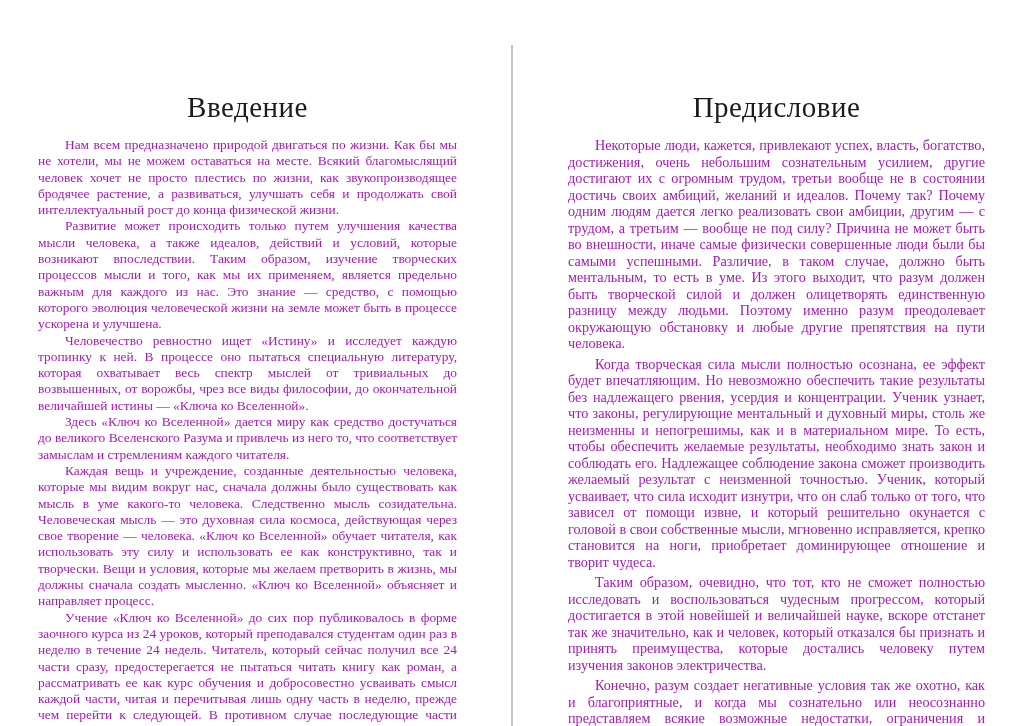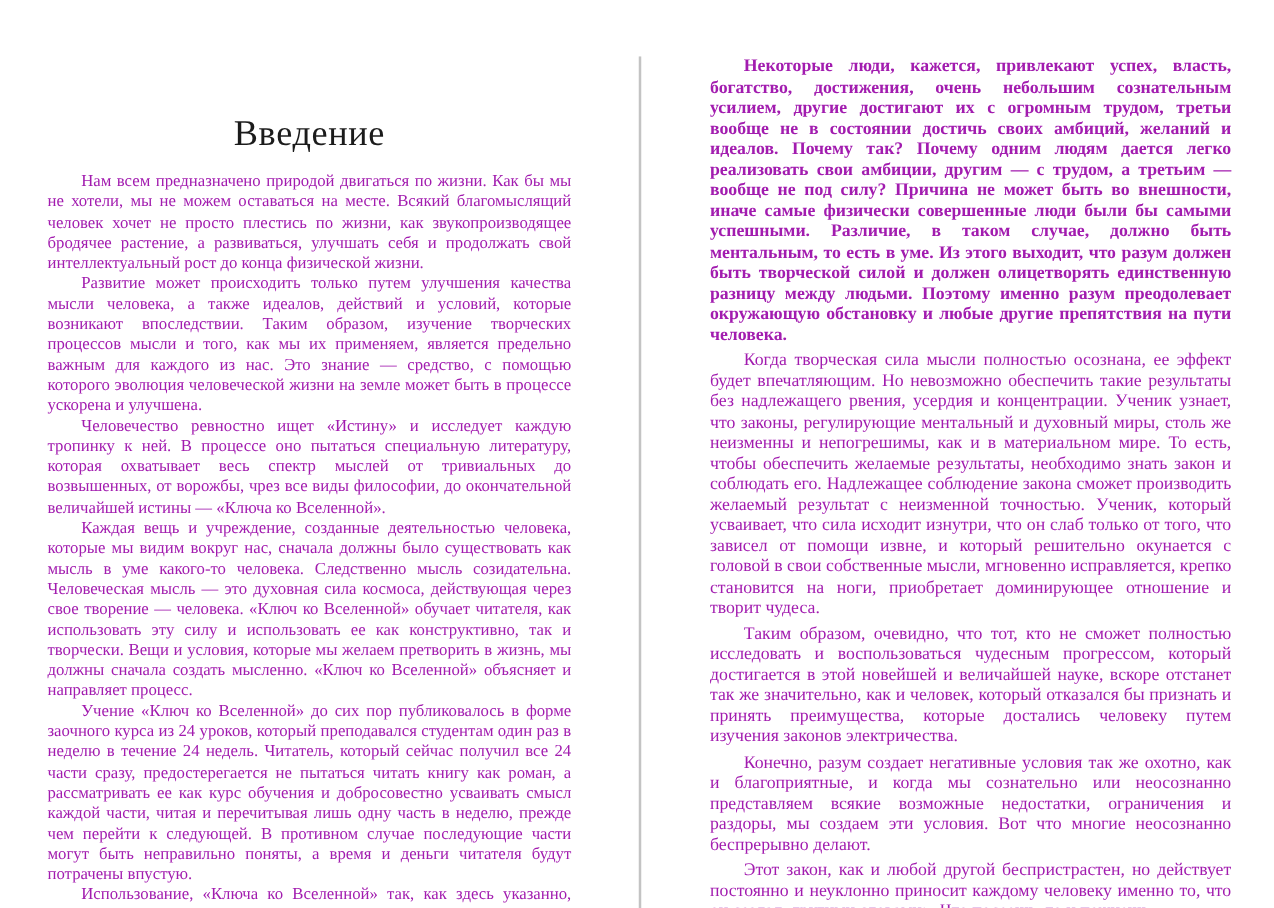--- a/index.html
+++ b/index.html
@@ -55,51 +55,53 @@
   }
   .page-left .body-text p {
     font-size: 13.4px;
     line-height: 16.3px;
   }
   .page-right .body-text p {
     font-size: 14.2px;
     line-height: 16.5px;
     margin-top: 4px;
   }
-  .page-right .body-text p:first-child { margin-top: 0; font-weight: bold; }
+  .page-right .body-text p:first-child { margin-top: 0; }
   .page-number {
     position: absolute;
     top: 684px;
     font-size: 15px;
     color: #8b8b8b;
   }
   .page-number-left  { left: 38px; }
   .page-number-right { right: 34px; }
 </style>
 </head>
 <body>
 
 <div class="spread">
 
   <div class="page page-left">
     <h1 class="page-title">Введение</h1>
     <div class="body-text">
       <p>Нам всем предназначено природой двигаться по жизни. Как бы мы не хотели, мы не можем оставаться на месте. Всякий благомыслящий человек хочет не просто плестись по жизни, как звукопроизводящее бродячее растение, а развиваться, улучшать себя и продолжать свой интеллектуальный рост до конца физической жизни.</p>
       <p>Развитие может происходить только путем улучшения качества мысли человека, а также идеалов, действий и условий, которые возникают впоследствии. Таким образом, изучение творческих процессов мысли и того, как мы их применяем, является предельно важным для каждого из нас. Это знание — средство, с помощью которого эволюция человеческой жизни на земле может быть в процессе ускорена и улучшена.</p>
       <p>Человечество ревностно ищет «Истину» и исследует каждую тропинку к ней. В процессе оно пытаться специальную литературу, которая охватывает весь спектр мыслей от тривиальных до возвышенных, от ворожбы, чрез все виды философии, до окончательной величайшей истины — «Ключа ко Вселенной».</p>
+      <p>Здесь «Ключ ко Вселенной» дается миру как средство достучаться до великого Вселенского Разума и привлечь из него то, что соответствует замыслам и стремлениям каждого читателя.</p>
       <p>Каждая вещь и учреждение, созданные деятельностью человека, которые мы видим вокруг нас, сначала должны было существовать как мысль в уме какого-то человека. Следственно мысль созидательна. Человеческая мысль — это духовная сила космоса, действующая через свое творение — человека. «Ключ ко Вселенной» обучает читателя, как использовать эту силу и использовать ее как конструктивно, так и творчески. Вещи и условия, которые мы желаем претворить в жизнь, мы должны сначала создать мысленно. «Ключ ко Вселенной» объясняет и направляет процесс.</p>
       <p>Учение «Ключ ко Вселенной» до сих пор публиковалось в форме заочного курса из 24 уроков, который преподавался студентам один раз в неделю в течение 24 недель. Читатель, который сейчас получил все 24 части сразу, предостерегается не пытаться читать книгу как роман, а рассматривать ее как курс обучения и добросовестно усваивать смысл каждой части, читая и перечитывая лишь одну часть в неделю, прежде чем перейти к следующей. В противном случае последующие части могут быть неправильно поняты, а время и деньги читателя будут потрачены впустую.</p>
       <p>Использование, «Ключа ко Вселенной» так, как здесь указанно, сделает из читателя более значительную, лучшую личностью, которая будет обладать новой силой достигать любых достойных для нее целей и новой способностью наслаждаться красотой и чудесами жизни.</p>
     </div>
 
   </div>
 
   <div class="gutter-divider"></div>
 
   <div class="page page-right">
+    <h1 class="page-title">Предисловие</h1>
     <div class="body-text">
       <p>Некоторые люди, кажется, привлекают успех, власть, богатство, достижения, очень небольшим сознательным усилием, другие достигают их с огромным трудом, третьи вообще не в состоянии достичь своих амбиций, желаний и идеалов. Почему так? Почему одним людям дается легко реализовать свои амбиции, другим — с трудом, а третьим — вообще не под силу? Причина не может быть во внешности, иначе самые физически совершенные люди были бы самыми успешными. Различие, в таком случае, должно быть ментальным, то есть в уме. Из этого выходит, что разум должен быть творческой силой и должен олицетворять единственную разницу между людьми. Поэтому именно разум преодолевает окружающую обстановку и любые другие препятствия на пути человека.</p>
       <p>Когда творческая сила мысли полностью осознана, ее эффект будет впечатляющим. Но невозможно обеспечить такие результаты без надлежащего рвения, усердия и концентрации. Ученик узнает, что законы, регулирующие ментальный и духовный миры, столь же неизменны и непогрешимы, как и в материальном мире. То есть, чтобы обеспечить желаемые результаты, необходимо знать закон и соблюдать его. Надлежащее соблюдение закона сможет производить желаемый результат с неизменной точностью. Ученик, который усваивает, что сила исходит изнутри, что он слаб только от того, что зависел от помощи извне, и который решительно окунается с головой в свои собственные мысли, мгновенно исправляется, крепко становится на ноги, приобретает доминирующее отношение и творит чудеса.</p>
       <p>Таким образом, очевидно, что тот, кто не сможет полностью исследовать и воспользоваться чудесным прогрессом, который достигается в этой новейшей и величайшей науке, вскоре отстанет так же значительно, как и человек, который отказался бы признать и принять преимущества, которые достались человеку путем изучения законов электричества.</p>
       <p>Конечно, разум создает негативные условия так же охотно, как и благоприятные, и когда мы сознательно или неосознанно представляем всякие возможные недостатки, ограничения и раздоры, мы создаем эти условия. Вот что многие неосознанно беспрерывно делают.</p>
       <p>Этот закон, как и любой другой беспристрастен, но действует постоянно и неуклонно приносит каждому человеку именно то, что он создал, другими словами: «Что посеешь, то и пожнешь»</p>
     </div>
   </div>
 
   <div class="page-number page-number-left">4</div>

